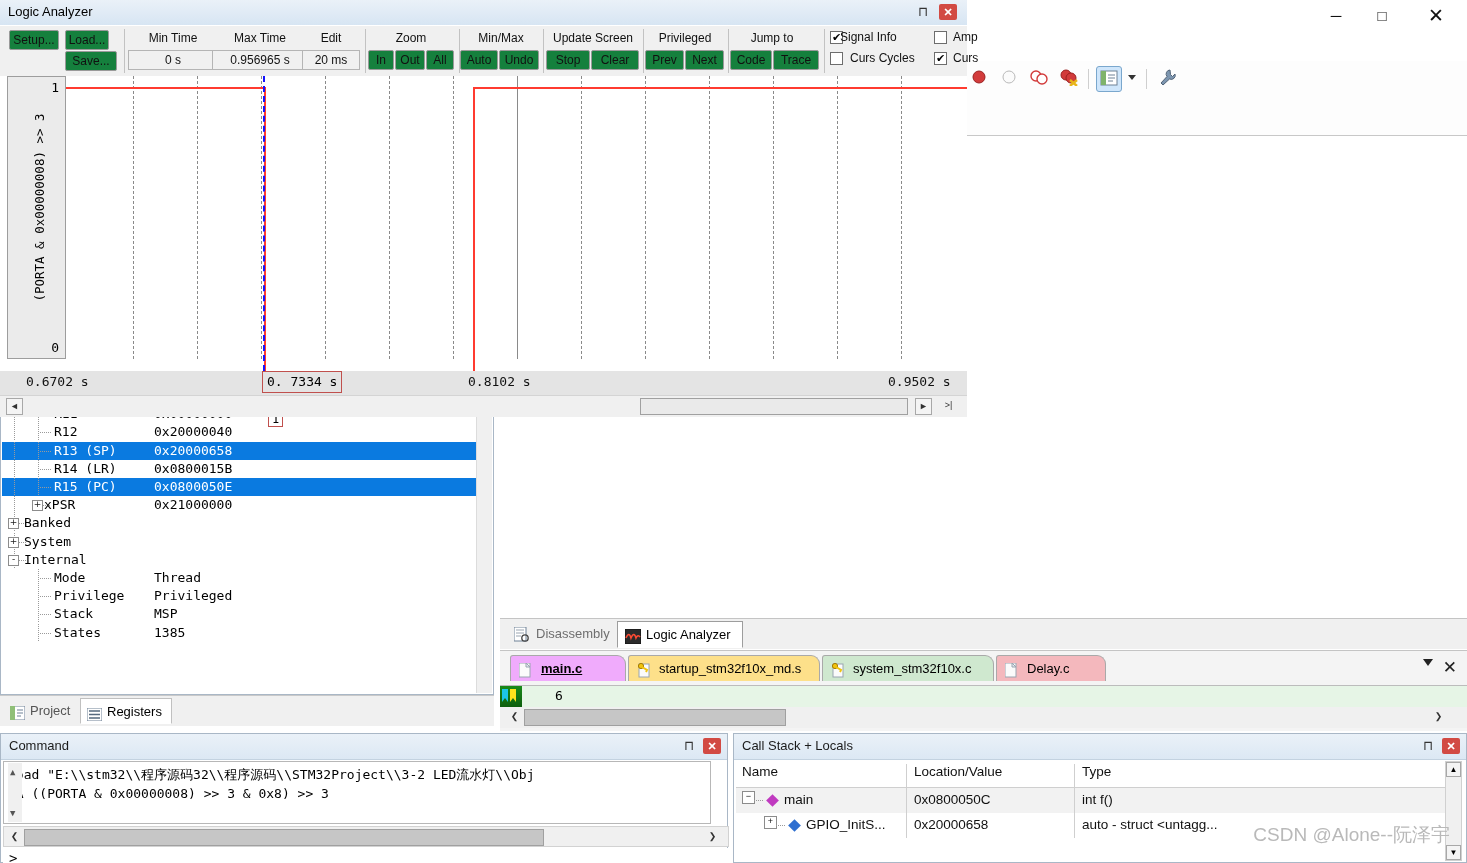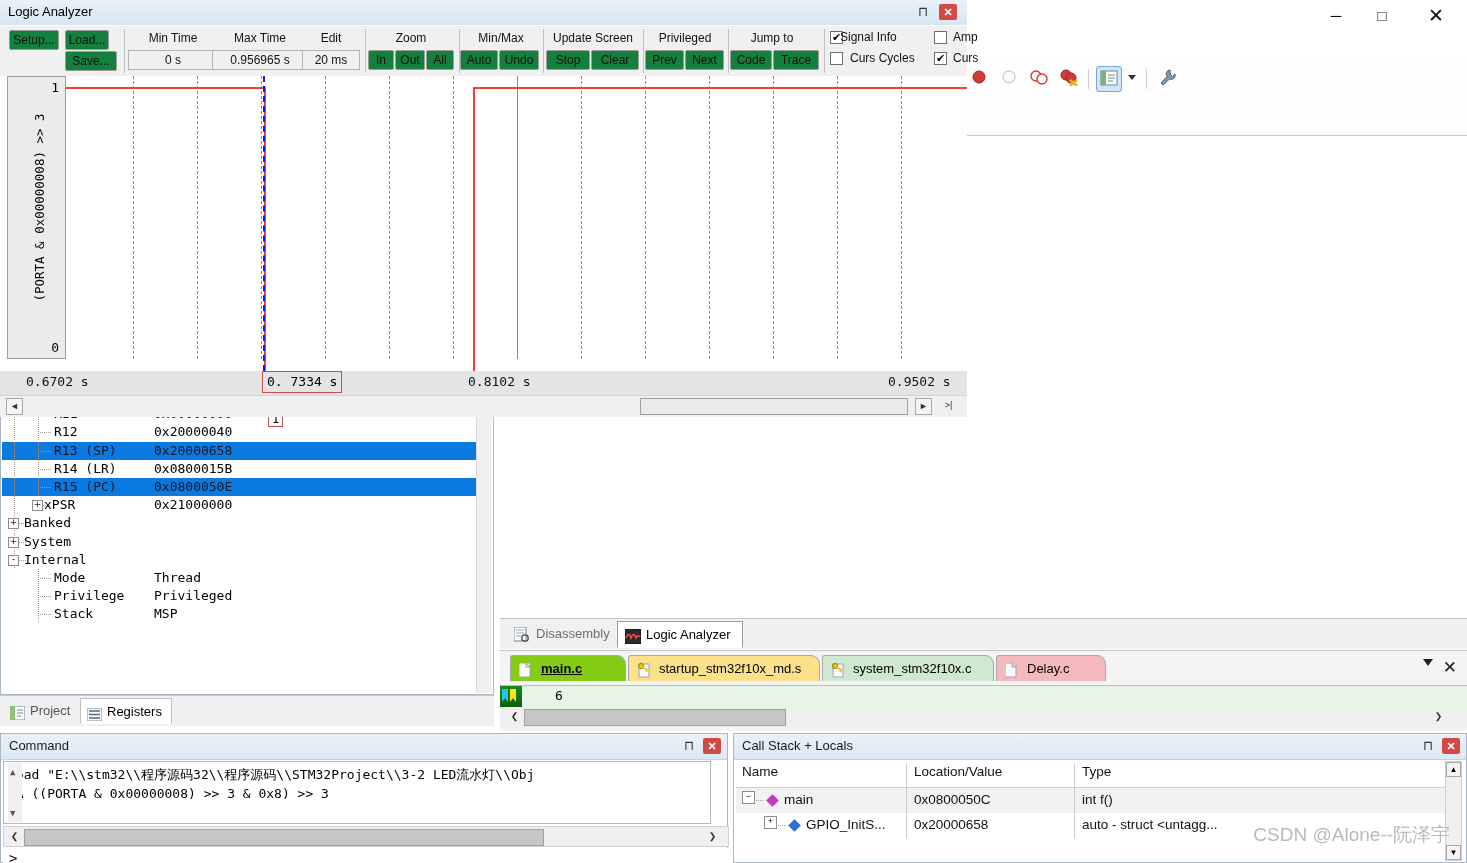--- a/index.html
+++ b/index.html
@@ -50,21 +50,21 @@
   .reg-colhdr{position:relative;height:24px;background:#f1f1f1;border-bottom:1px solid #c9c9c9;}
   .reg-colhdr div{position:absolute;top:4px;background:#f6f6f6;border:1px solid #cfcfcf;box-sizing:border-box;
      height:21px;line-height:19px;padding-left:6px;font-family:"DejaVu Sans Mono",monospace;font-size:12.5px;}
   .rc-name{left:2px;width:144px;}
   .rc-val{left:146px;width:340px;}
   .reg-rows{position:absolute;left:0;top:25px;right:0;bottom:0;overflow:hidden;}
   .reg-row{position:relative;height:18.2px;white-space:nowrap;}
   .reg-row .nm{position:absolute;font-size:13px;line-height:18px;}
   .reg-row .vl{position:absolute;left:152px;font-size:13px;line-height:18px;}
   .reg-row.sel{background:#0a7ae0;}
-  .reg-row.sel .nm,.reg-row.sel .vl{color:#0f172a;}
+  .reg-row.sel .nm,.reg-row.sel .vl{color:#ffffff;}
   .reg-row.bold .nm{font-weight:bold;}
   .tog{position:absolute;width:9px;height:9px;border:1px solid #8c8c8c;background:#fff;top:4px;
     font-size:9px;line-height:7px;text-align:center;color:#222;font-family:"DejaVu Sans",sans-serif;}
   .tline{position:absolute;top:0;width:1px;height:18px;
     background:repeating-linear-gradient(to bottom,#9a9a9a 0 1px,transparent 1px 2px);}
   .tdash{position:absolute;top:9px;height:1px;
     background:repeating-linear-gradient(to right,#9a9a9a 0 1px,transparent 1px 2px);}
   .reg-scroll{position:absolute;right:1px;top:50px;width:15px;bottom:1px;background:#f0f0f0;border-left:1px solid #dcdcdc;}
 
   .bottabs{position:absolute;left:0;top:695px;width:494px;height:30px;background:#f0f0f0;border-top:1px solid #c9c9c9;}
@@ -728,20 +728,26 @@
             <div class="tdash" style="left: 38px; width: 12px;"></div>
             <div class="nm" style="left: 52px; text-align: right;">Privilege</div>
             <div class="vl">Privileged</div>
           </div>
           <div class="reg-row">
             <div class="tline" style="left: 36px;"></div>
             <div class="tdash" style="left: 38px; width: 12px;"></div>
             <div class="nm" style="left: 52px;">Stack</div>
             <div class="vl">MSP</div>
           </div>
+          <div class="reg-row">
+            <div class="tline" style="left: 36px;"></div>
+            <div class="tdash" style="left: 38px; width: 12px;"></div>
+            <div class="nm" style="left: 52px;">States</div>
+            <div class="vl">1385</div>
+          </div>
         </div>
     </div>
     <div class="reg-scroll"></div>
   </div>
 
   <div class="bottabs">
     <div class="bt" style="left:4px;width:76px">
       <span style="position:absolute;left:6px;top:5px">
         <svg width="15" height="14">
             <rect x="0" y="0" width="15" height="14" fill="#fff" stroke="#6f8196"></rect>
@@ -888,21 +894,21 @@
       <span style="position:absolute;left:7px;top:5px">
         <svg width="16" height="15">
             <rect x="0" y="0" width="16" height="15" fill="#2b2b2b" stroke="#111"></rect>
             <path d="M1 9 q3 -7 5 0 q3 -7 5 0 q2 -4 4 -1" stroke="#ff4b33" fill="none" stroke-width="1.6"></path>
           </svg></span>
       <span>Logic Analyzer</span>
     </div>
   </div>
 
   <div class="edzone">
-    <div class="edtab" style="left:10px;width:116px;background:#84cc16">
+    <div class="edtab" style="left:10px;width:116px;background:#f0abfc">
       <span class="doc">
         <svg width="12" height="15">
             <rect x="0" y="0" width="11" height="14" fill="#fbfbfb" stroke="#9aa5b1"></rect>
             <path d="M7 0 L11 4 L7 4 Z" fill="#e3e9ef" stroke="#9aa5b1"></path>
           </svg></span>
       <span style="text-decoration:underline;font-weight:bold">main.c</span>
     </div>
     <div class="edtab" style="left:128px;width:192px;background:#fde08a">
       <span class="doc">
         <svg width="14" height="15">

